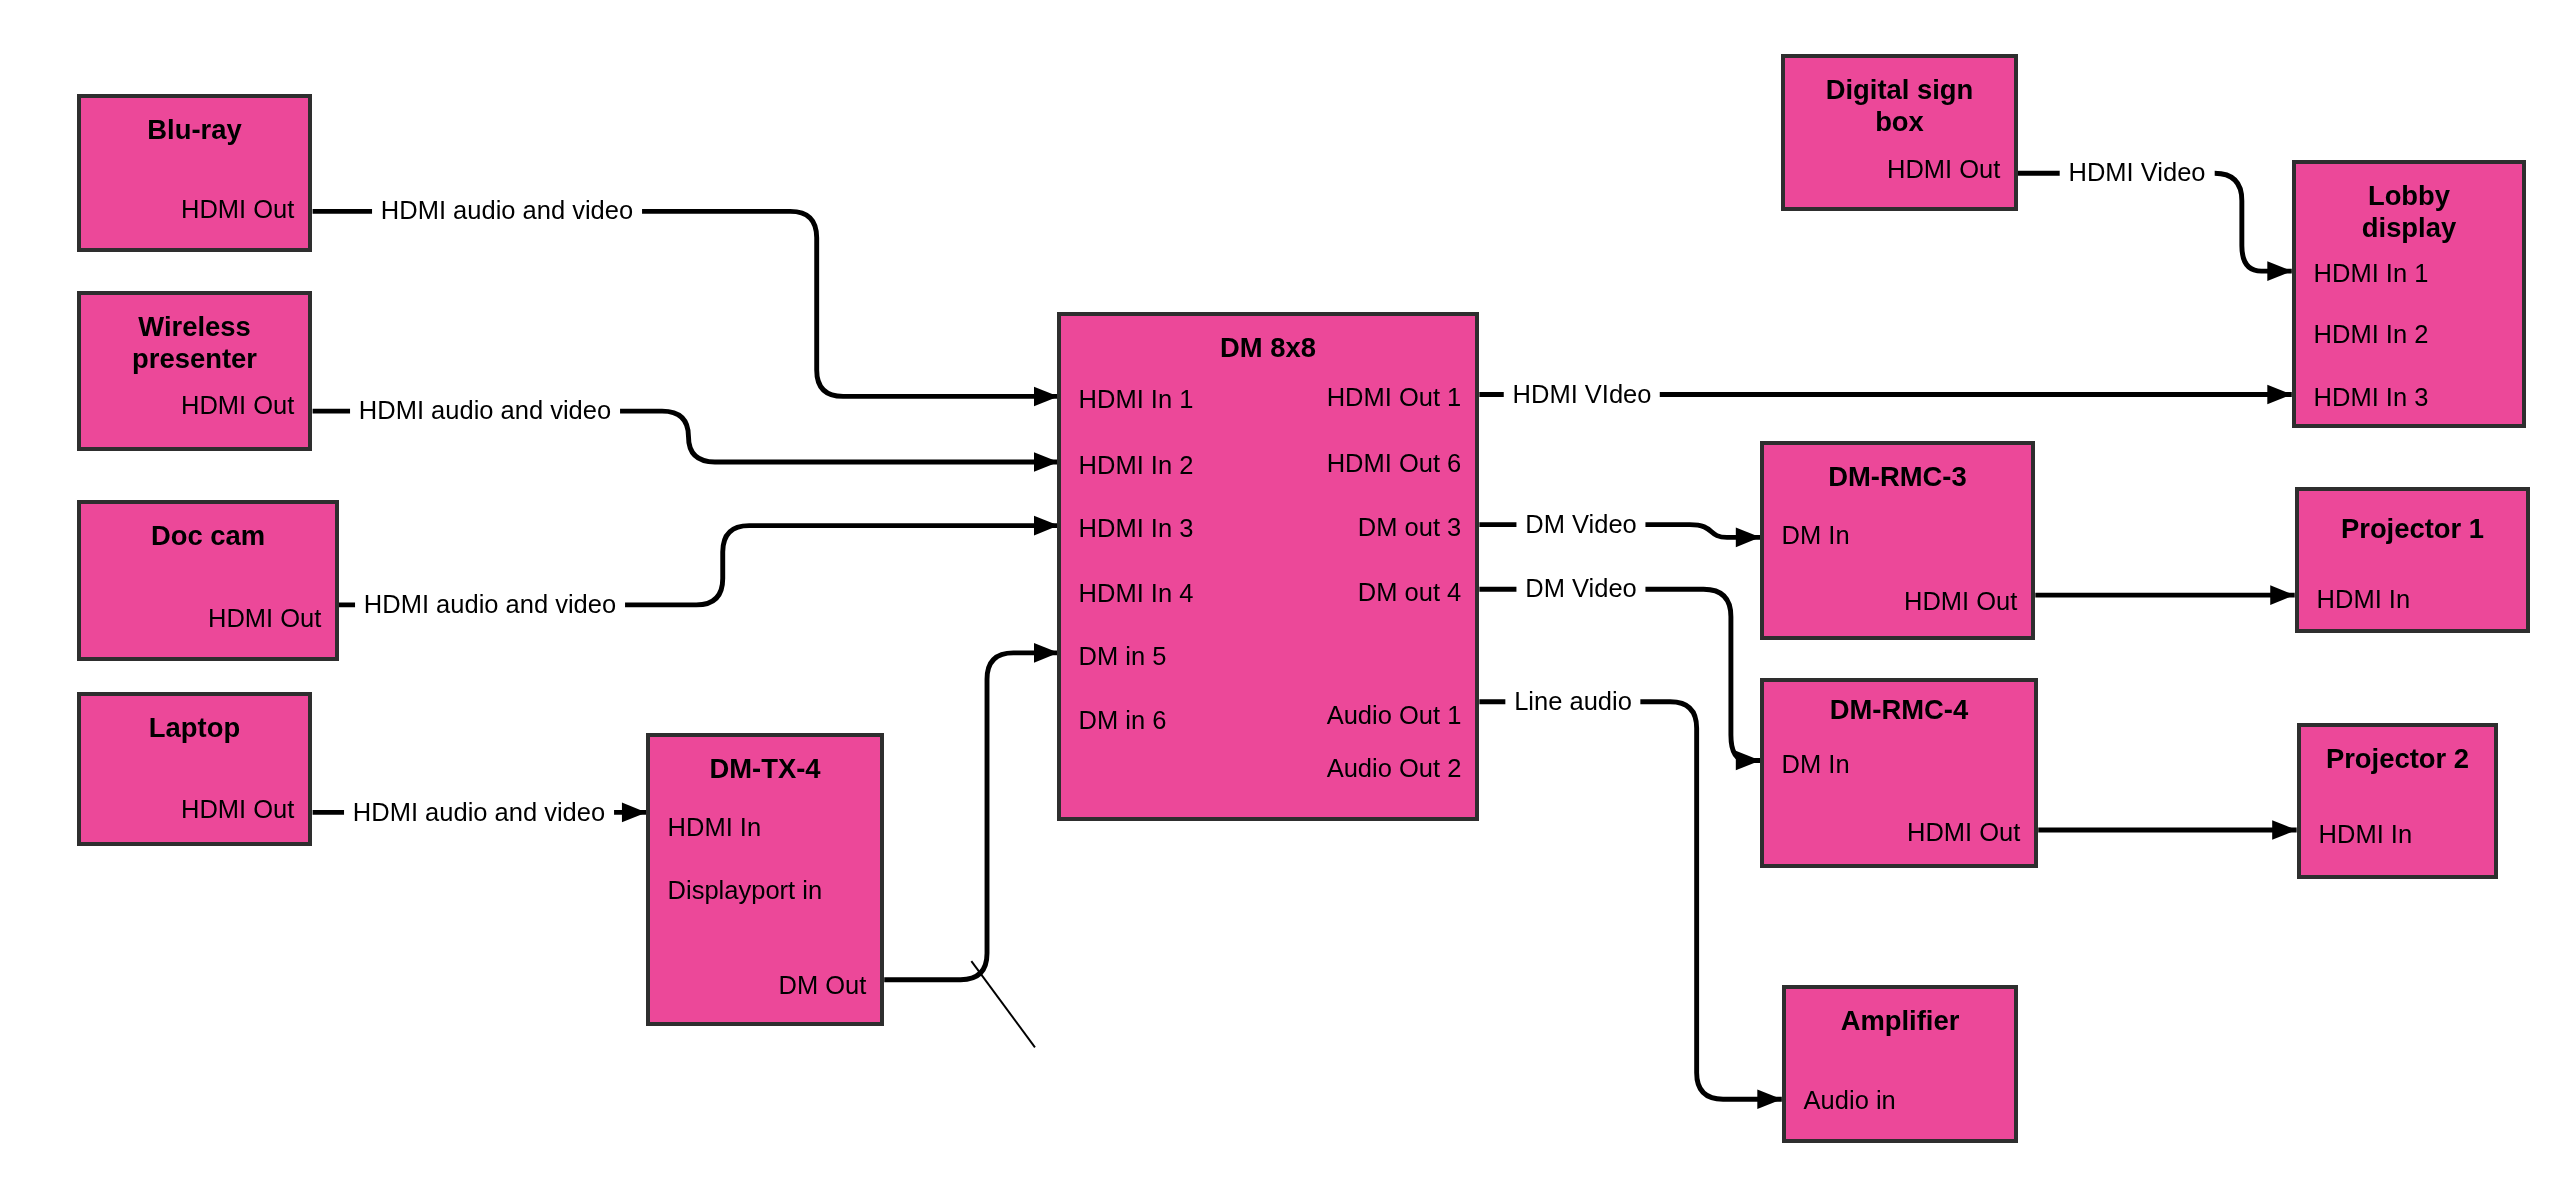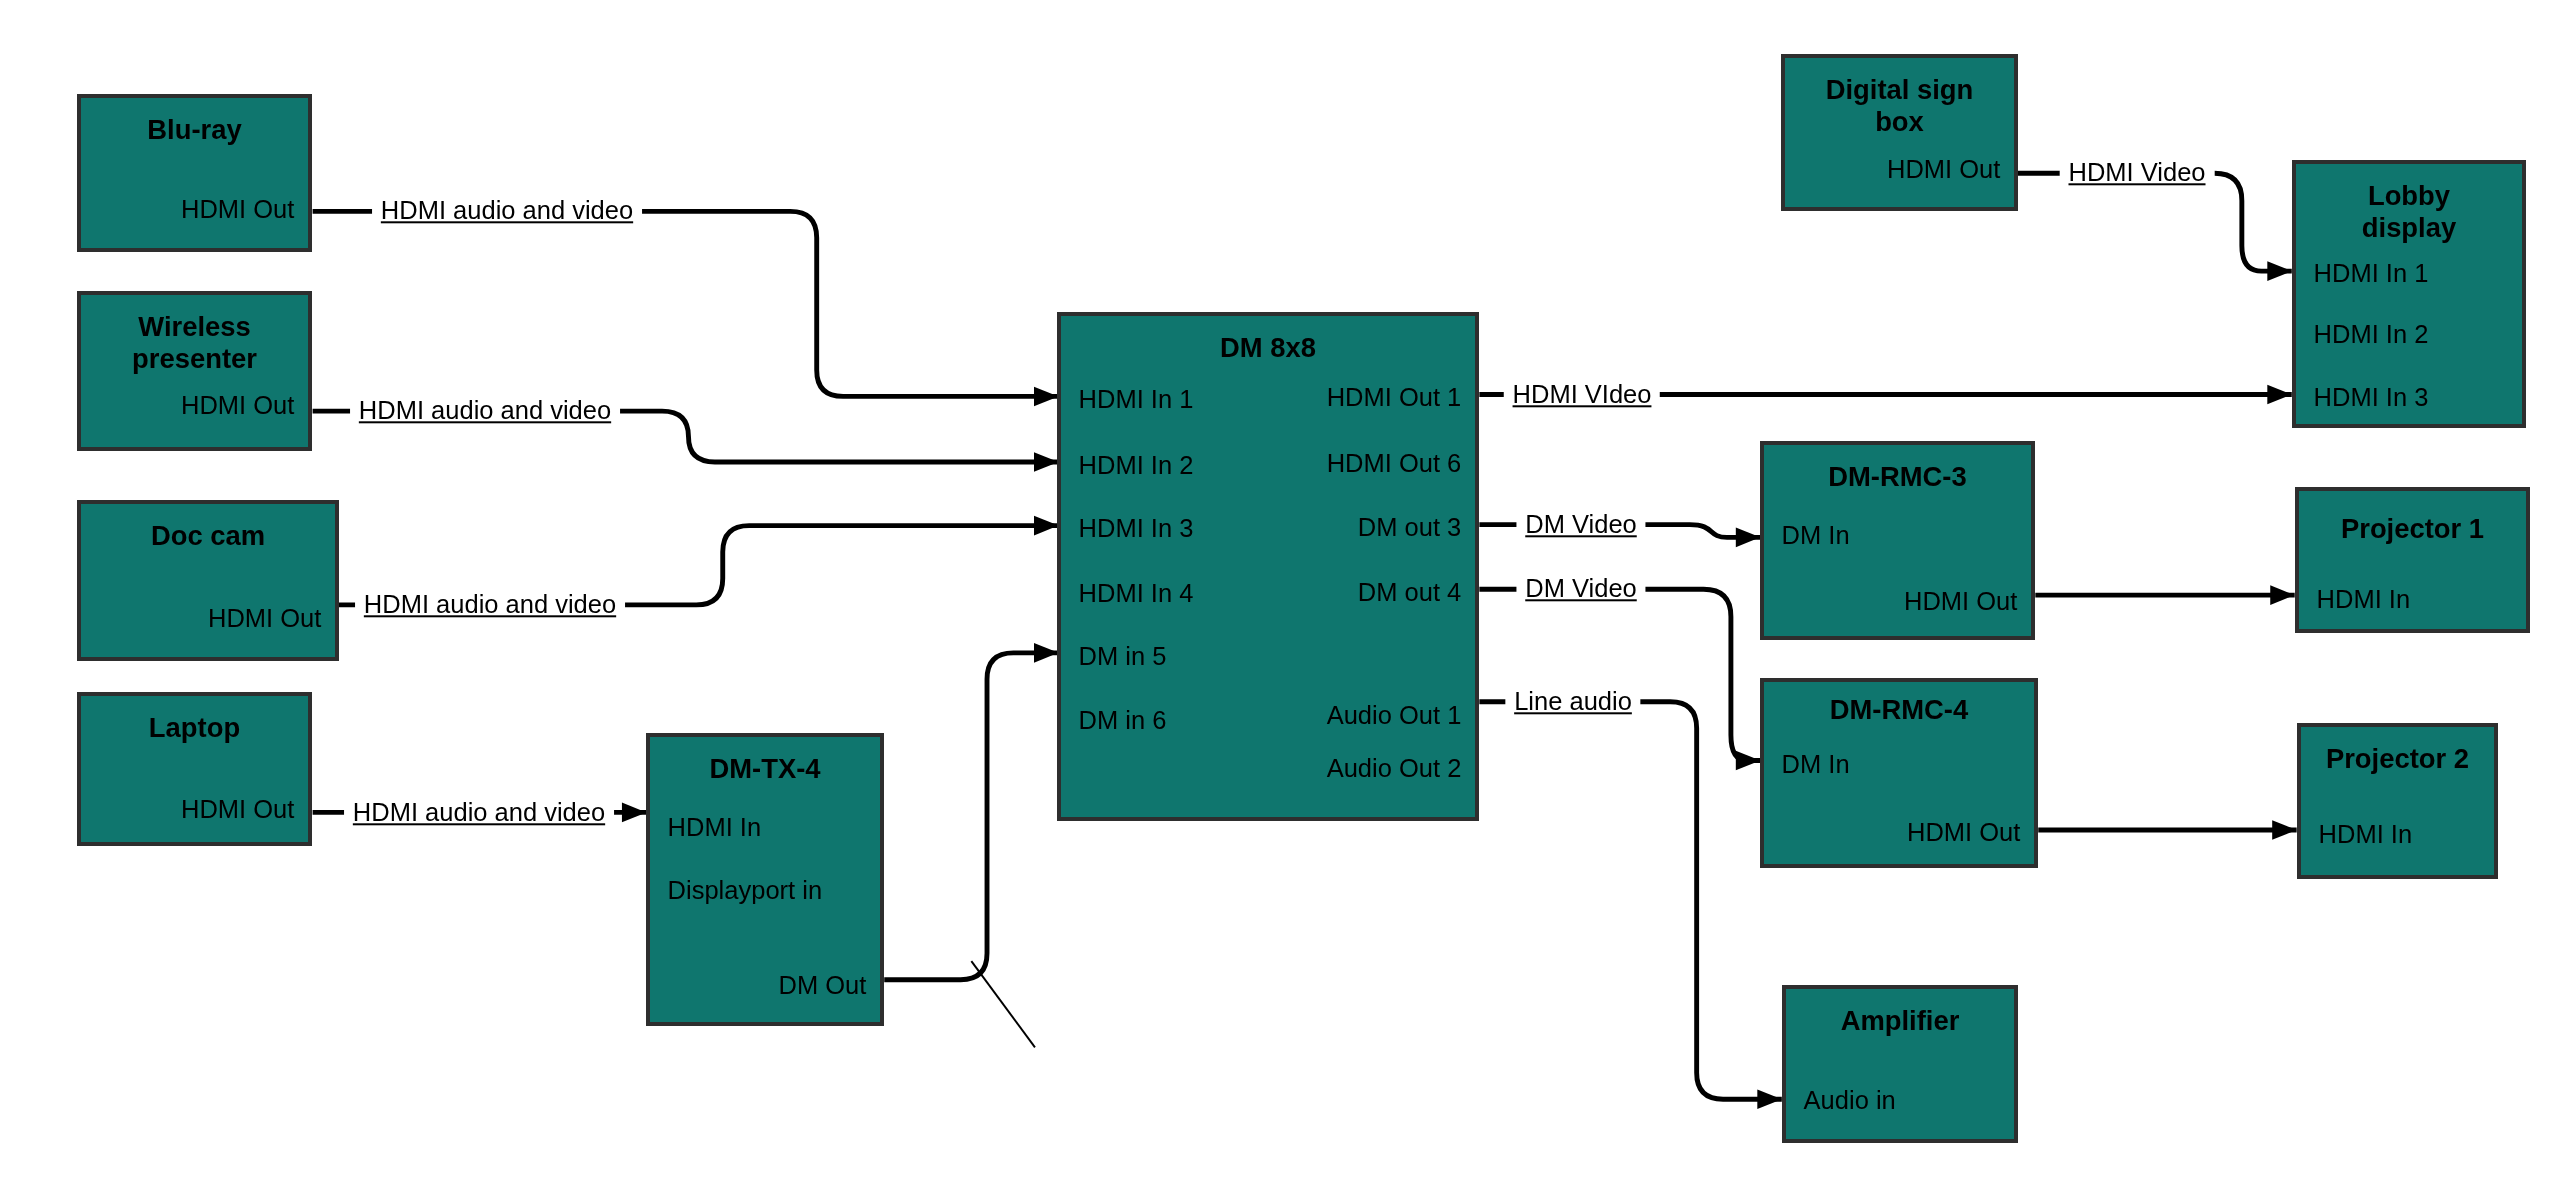--- a/index.html
+++ b/index.html
@@ -1,29 +1,29 @@
 <!DOCTYPE html>
 <html><head>
 <meta charset="utf-8">
 <style>
   html,body{margin:0;padding:0;background:#ffffff;}
   body{font-family:"Liberation Sans","DejaVu Sans",sans-serif;color:#000;}
   #stage{position:relative;width:2576px;height:1201px;background:#ffffff;overflow:hidden;}
   #wires{position:absolute;left:0;top:0;width:2576px;height:1201px;}
   .wire{stroke:#000000;stroke-width:5;fill:none;}
   .callout{stroke:#000000;stroke-width:2;fill:none;}
-  .node{position:absolute;background:#0f766e;border:4.9px solid #2e2e2e;box-sizing:border-box;}
+  .node{position:absolute;background:#ec4899;border:4.9px solid #2e2e2e;box-sizing:border-box;}
   .box-title{font-weight:bold;font-size:27.4px;line-height:32px;text-align:center;
              margin:0 auto;padding-top:15.7px;max-width:88%;}
   .port{position:absolute;font-size:25.5px;line-height:25.5px;white-space:nowrap;
         transform:translateY(-50%);}
   .port.left{left:17.6px;}
   .port.right{right:13.7px;text-align:right;}
   .wire-label{position:absolute;transform:translate(-50%,-50%);background:#ffffff;
-              font-size:25.5px;line-height:27.4px;padding:1px 8.8px;white-space:nowrap;z-index:3;text-decoration:underline;}
+              font-size:25.5px;line-height:27.4px;padding:1px 8.8px;white-space:nowrap;z-index:3;}
   .annotation-box{position:absolute;border:2px dashed #3c3c3c;background:#ffffff;
                   display:flex;align-items:center;justify-content:center;text-align:center;
                   font-size:19.6px;line-height:26.4px;box-sizing:border-box;z-index:2;}
   .annotation-box .inner{max-width:157px;}
   
   [data-name="node-bluray"]   {left:77px;  top:94px;  width:235px; height:158px;}
   [data-name="node-wireless"] {left:77px;  top:291px; width:235px; height:160px;}
   [data-name="node-doccam"]   {left:77px;  top:500px; width:262px; height:161px;}
   [data-name="node-laptop"]   {left:77px;  top:692px; width:235px; height:154px;}
   [data-name="node-dmtx1"]    {left:646px; top:733px; width:238px; height:293px;}

